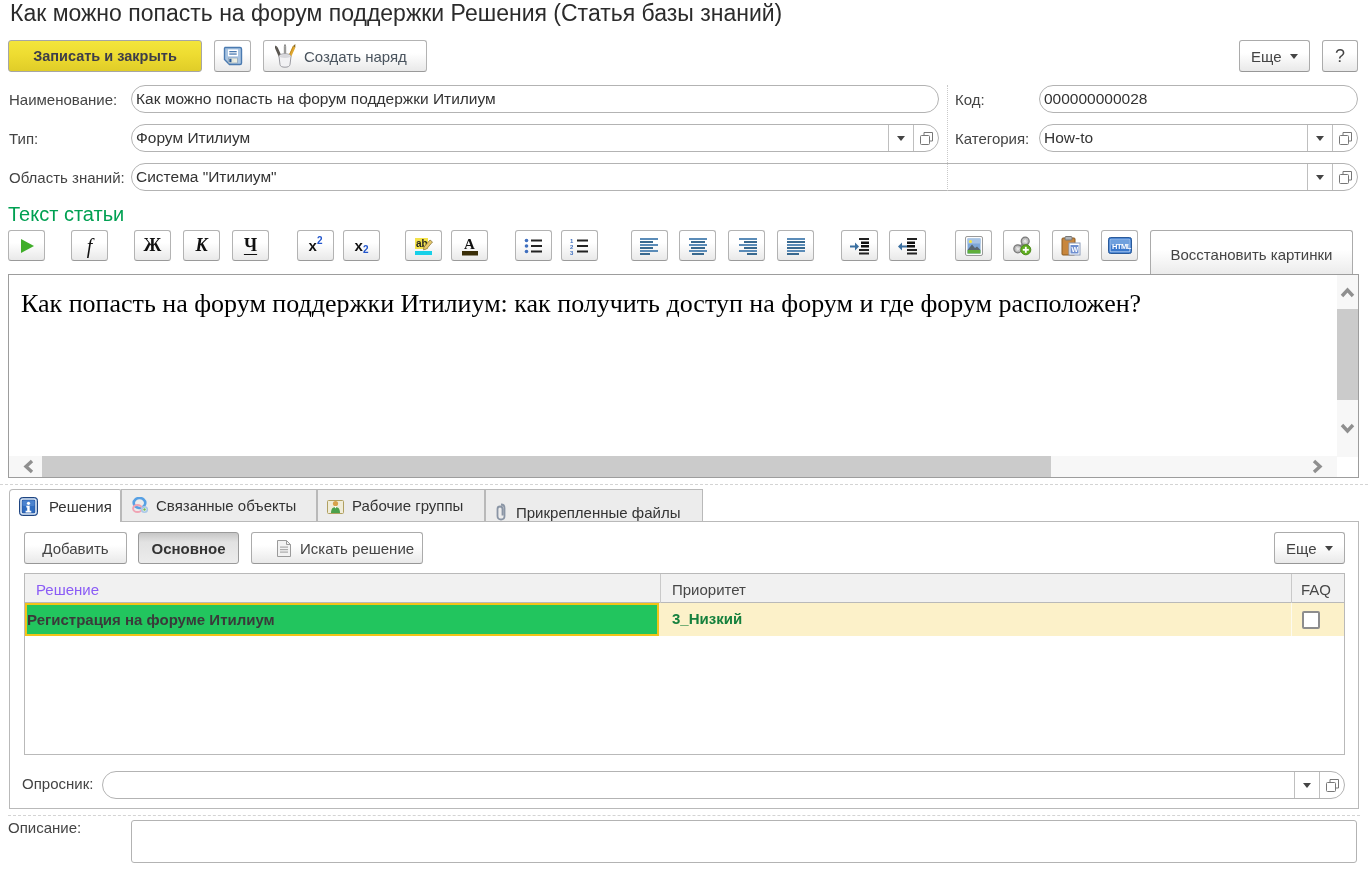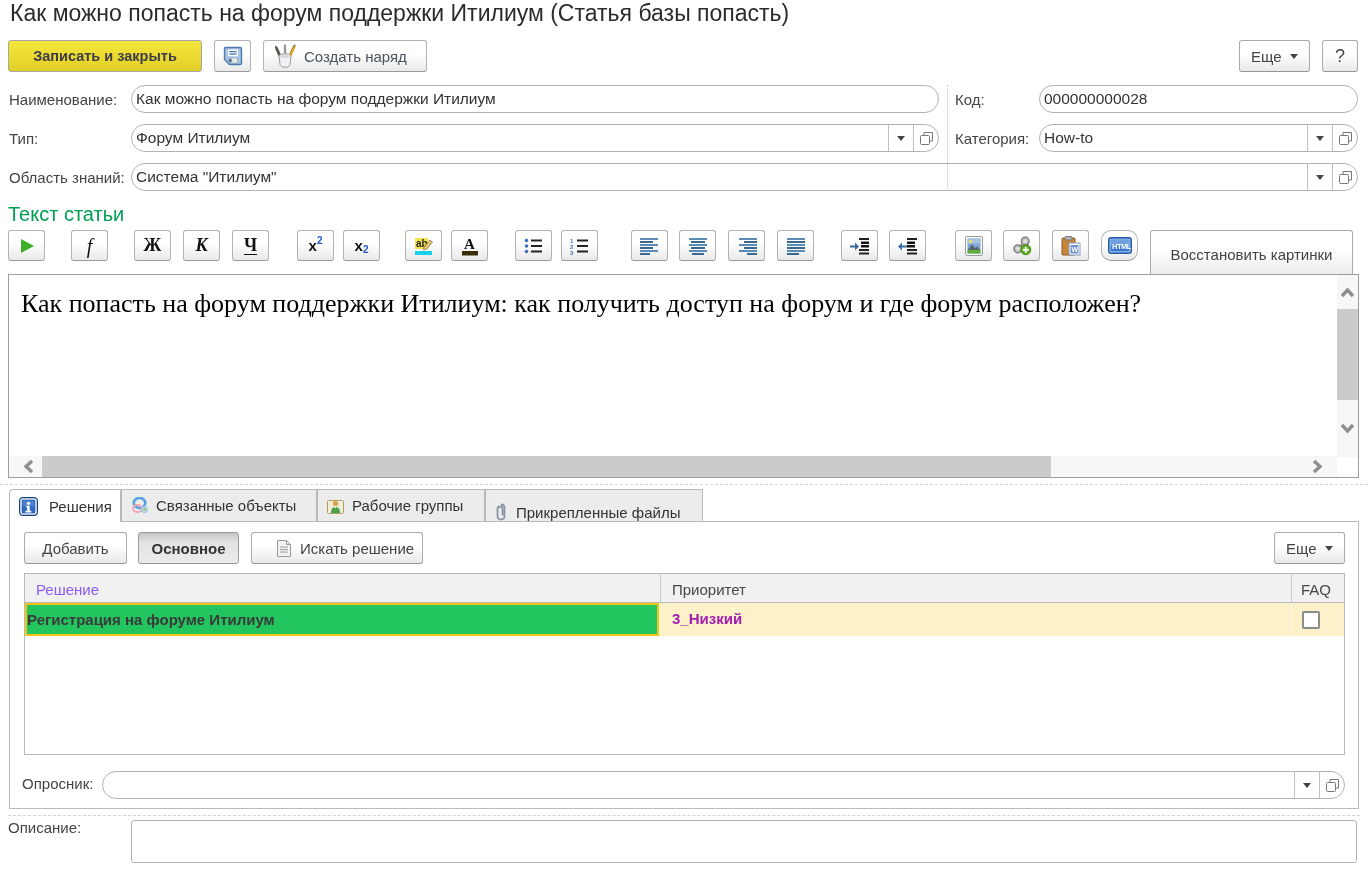--- a/index.html
+++ b/index.html
@@ -12,21 +12,21 @@
 .inp .txt{flex:1;padding-left:4px;white-space:nowrap;}
 .seg{width:24px;align-self:stretch;border-left:1px solid #bfbfbf;display:flex;align-items:center;justify-content:center;}
 .caret{width:0;height:0;border-left:4px solid transparent;border-right:4px solid transparent;border-top:5px solid #444;}
 .vsep{position:absolute;border-left:1px dotted #c9c9c9;}
 .dash{position:absolute;border-top:1px dashed #d4d4d4;}
 svg{display:block;}
 </style>
 </head>
 <body>
 
-<div class="abs" style="left:10px;top:2px;font-size:23px;line-height:23px;color:#2b2b2b;">Как можно попасть на форум поддержки Итилиум (Статья базы попасть)</div>
+<div class="abs" style="left:10px;top:2px;font-size:23px;line-height:23px;color:#2b2b2b;">Как можно попасть на форум поддержки Решения (Статья базы знаний)</div>
 
 <div class="abs" style="left:8px;top:40px;width:194px;height:32px;border:1px solid #a6a6a6;border-radius:3px;background:linear-gradient(#f3e53b,#eedc31 45%,#e0cd28);display:flex;align-items:center;justify-content:center;font-size:14.5px;font-weight:bold;color:#3d3d49;">Записать и закрыть</div>
 <div class="tbtn" style="left:214px;top:40px;width:37px;height:32px;">
 <svg width="20" height="20" viewBox="0 0 20 20">
       <path d="M2 1.5 H17 A1.5 1.5 0 0 1 18.5 3 V17 A1.5 1.5 0 0 1 17 18.5 H6.5 L1.5 13.5 V3 A1.5 1.5 0 0 1 2 1.5 Z" fill="#a9c5e2" stroke="#4a7ab0" stroke-width="1.4"></path>
       <rect x="5" y="3.5" width="10" height="6.8" fill="#fff"></rect>
       <rect x="6.3" y="5" width="7.4" height="1.3" fill="#4a7ab0"></rect>
       <rect x="6.3" y="7.4" width="7.4" height="1.3" fill="#4a7ab0"></rect>
       <rect x="5.5" y="12" width="9" height="5" fill="#eceee2" stroke="#8aa0b8" stroke-width="0.7"></rect>
       <rect x="6.3" y="12.8" width="2.2" height="3.4" fill="#2a5a96"></rect>
@@ -250,21 +250,21 @@
   </div>
 <div class="tbtn" style="left:1052px;top:230px;width:37px;height:31px;">
     <svg width="20" height="20" viewBox="0 0 20 20">
       <rect x="1" y="2" width="13" height="17" rx="1" fill="#c8863c" stroke="#8a5a20"></rect>
       <rect x="4" y="0.5" width="7" height="3.5" rx="1" fill="#b0b4b8" stroke="#777"></rect>
       <rect x="8" y="7" width="11" height="12" fill="#fff" stroke="#8a9ab8"></rect>
       <rect x="9.5" y="9" width="8" height="8.5" fill="#6f8fd0"></rect>
       <text x="10.5" y="16" font-size="7" font-weight="bold" fill="#fff" font-family="Liberation Sans">W</text>
     </svg>
   </div>
-<div class="tbtn" style="left:1101px;top:230px;width:37px;height:31px;border-radius:10px;">
+<div class="tbtn" style="left:1101px;top:230px;width:37px;height:31px;">
     <svg width="24" height="17" viewBox="0 0 24 17">
       <rect x="0.5" y="0.5" width="23" height="16" rx="2" fill="#3a78cc" stroke="#2a5a9a"></rect>
       <rect x="2.2" y="2.2" width="19.6" height="12.6" rx="1" fill="none" stroke="#9ec0ec" stroke-width="1.1"></rect>
       <rect x="2.8" y="2.8" width="18.4" height="5.5" fill="#6fa0dd"></rect>
       <text x="4" y="12.3" font-size="7.5" font-weight="bold" fill="#fff" font-family="Liberation Sans" letter-spacing="-0.5">HTML</text>
     </svg>
   </div>
 <div class="btn" style="left:1150px;top:230px;width:203px;height:48px;">Восстановить картинки</div>
 
 <div class="abs" style="left:8px;top:274px;width:1351px;height:204px;border:1px solid #9d9d9d;background:#fff;">
@@ -344,21 +344,21 @@
 <div class="abs" style="left:25px;top:574px;width:1319px;height:29px;background:#f1f1f1;border-bottom:1px solid #b9b9b9;"></div>
 <div class="abs" style="left:660px;top:574px;width:1px;height:29px;background:#c9c9c9;"></div>
 <div class="abs" style="left:1291px;top:574px;width:1px;height:29px;background:#c9c9c9;"></div>
 <div class="lbl" style="left:36px;top:581px;color:#8b5cf6;">Решение</div>
 <div class="lbl" style="left:672px;top:581px;color:#474747;">Приоритет</div>
 <div class="lbl" style="left:1301px;top:581px;color:#474747;">FAQ</div>
 
 <div class="abs" style="left:25px;top:603px;width:1319px;height:33px;background:#fcf1c9;"></div>
 <div class="abs" style="left:1291px;top:603px;width:1px;height:33px;background:#fcfaf0;"></div>
 <div class="abs" style="left:25px;top:603px;width:634px;height:33px;border:2px solid #f2c318;background:#22c55e;display:flex;align-items:center;padding-left:0;font-size:15px;font-weight:bold;color:#3a3a3a;box-sizing:border-box;">Регистрация на форуме Итилиум</div>
-<div class="abs" style="left:672px;top:610px;font-size:15px;font-weight:bold;color:#a21caf;">3_Низкий</div>
+<div class="abs" style="left:672px;top:610px;font-size:15px;font-weight:bold;color:#15803d;">3_Низкий</div>
 <div class="abs" style="left:1302px;top:611px;width:18px;height:18px;border:2px solid #8d8d8d;border-radius:2px;background:#fff;"></div>
 
 <div class="lbl" style="left:22px;top:775px;">Опросник:</div>
 <div class="inp" style="left:102px;top:771px;width:1243px;height:28px;">
     <div class="txt"></div>
     <div class="seg">
       <span class="caret"></span>
     </div>
     <div class="seg">
       <svg width="13" height="13" viewBox="0 0 13 13">

